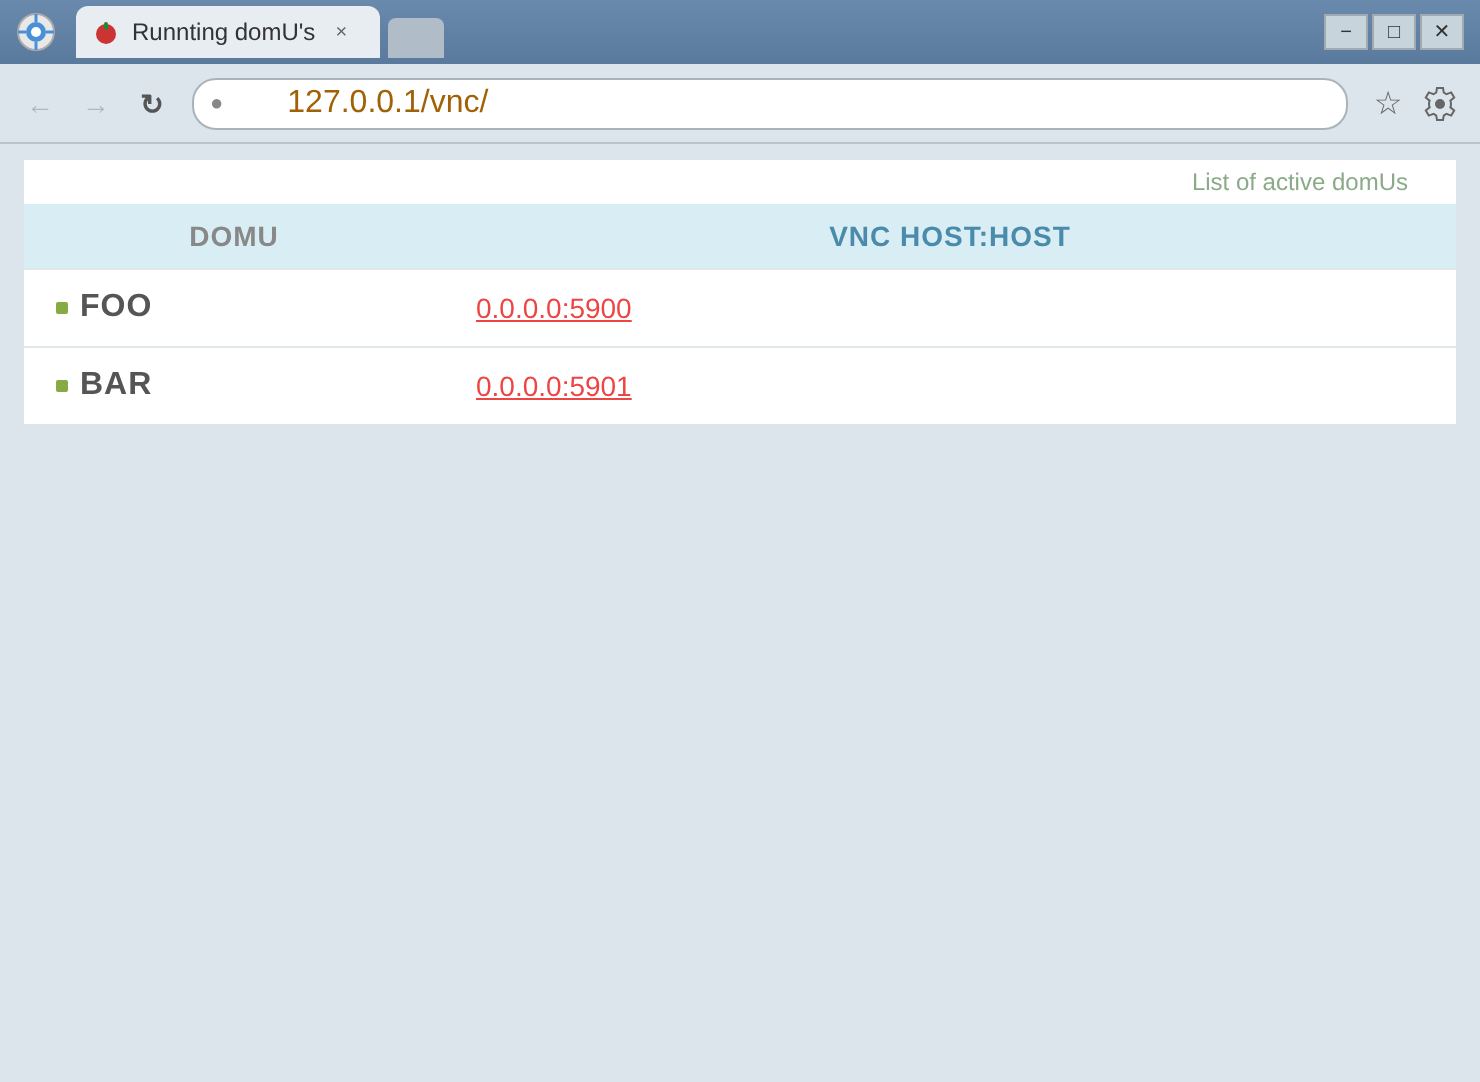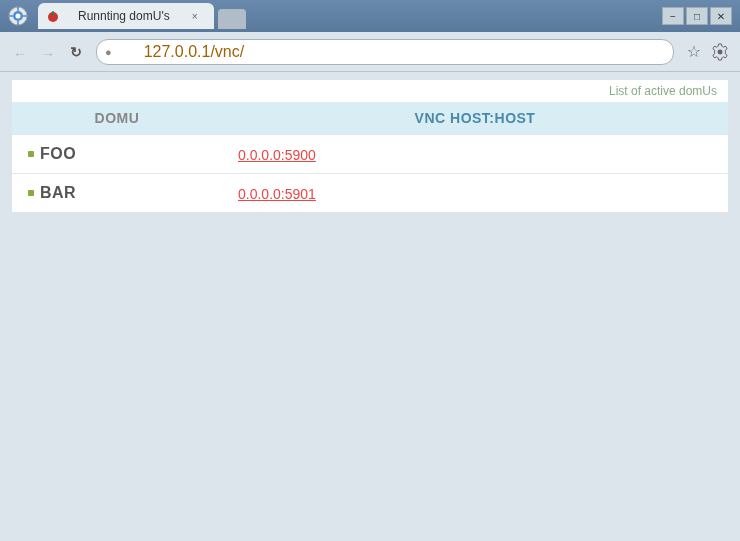--- a/index.html
+++ b/index.html
@@ -44,21 +44,21 @@
       flex: 1;
       margin-left: 4px;
     }
 
     .tab {
       background: #e8edf2;
       border-radius: 6px 6px 0 0;
       padding: 4px 12px 4px 8px;
       display: flex;
       align-items: center;
-      gap: 18px;
+      gap: 6px;
       font-size: 12px;
       color: #333;
       height: 26px;
       min-width: 120px;
       max-width: 200px;
     }
 
     .tab-favicon {
       width: 14px;
       height: 14px;
@@ -201,21 +201,21 @@
     }
 
     .page-inner {
       background: white;
     }
 
     .list-title {
       text-align: right;
       font-size: 12px;
       color: #8aaa88;
-      padding: 4px 11px 4px 0;
+      padding: 4px 24px 4px 0;
       background: white;
     }
 
     .domu-table {
       width: 100%;
       border-collapse: collapse;
       background: white;
     }
 
     .domu-table thead tr {

